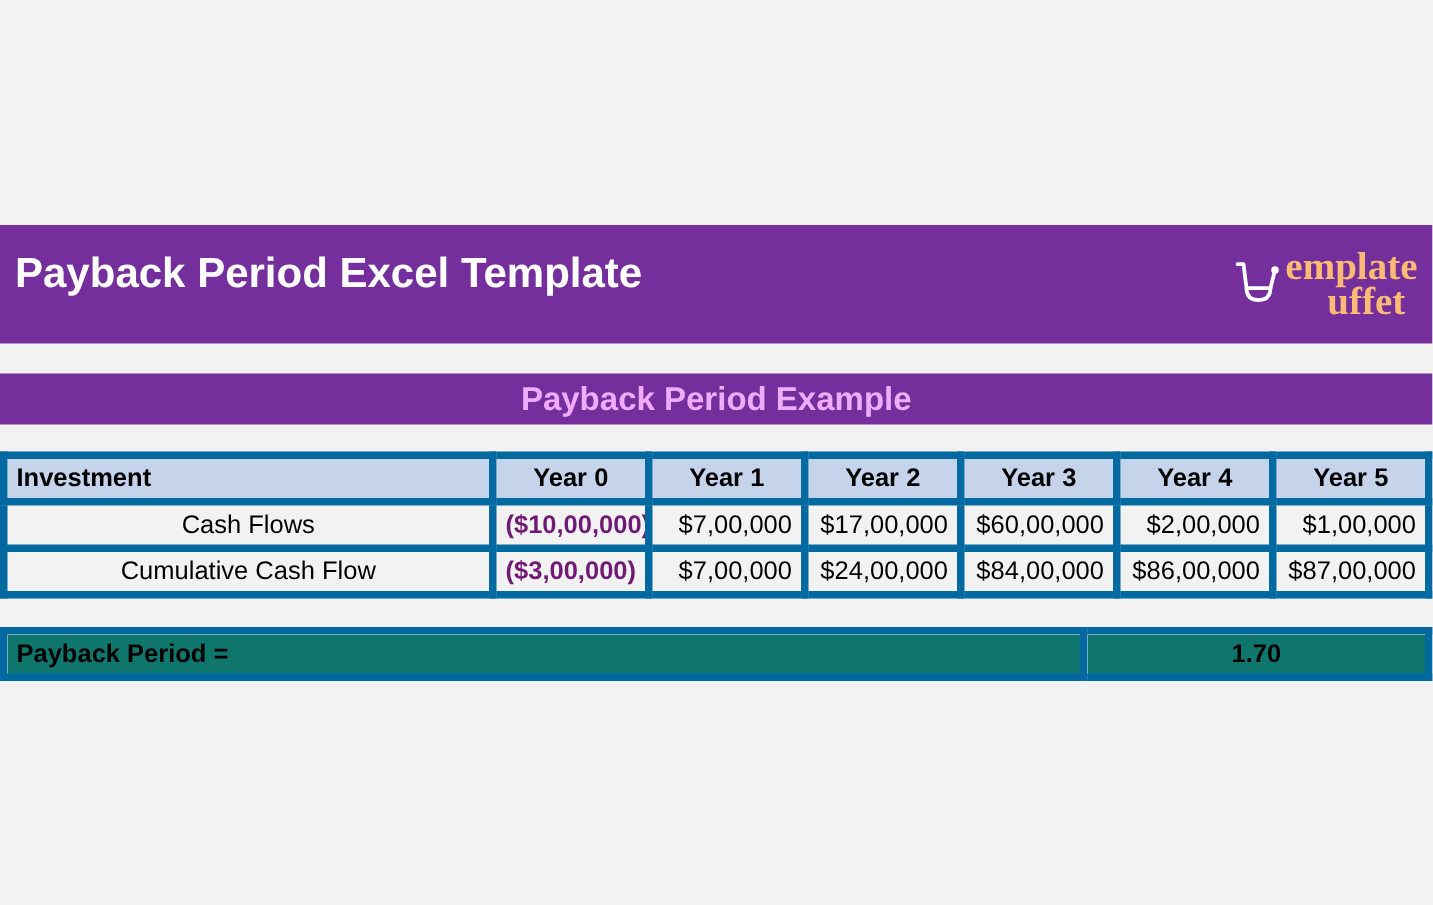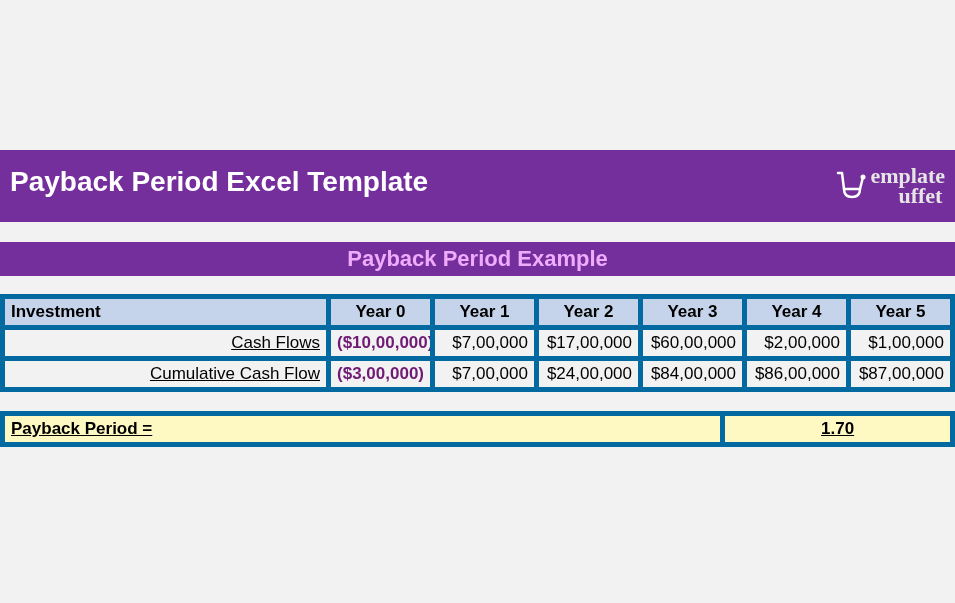--- a/index.html
+++ b/index.html
@@ -19,22 +19,22 @@
       padding: 16px 10px;
       display: flex;
       justify-content: space-between;
       align-items: flex-start;
     }
     .title-bar h1 {
       font-size: 28px;
       font-weight: bold;
     }
     .logo {
-      color: #e5e5e5;
-      font-size: 22px;
+      color: #fdba74;
+      font-size: 26px;
       font-weight: bold;
       display: flex;
       align-items: center;
       font-family: Georgia, serif;
     }
     .logo svg { margin-right: 2px; }
     .subtitle-bar {
       background: #742f9c;
       color: #f0abfc;
       text-align: center;
@@ -58,26 +58,25 @@
       white-space: nowrap;
       overflow: hidden;
     }
     .hdr {
       background: #c6d4eb;
       font-weight: bold;
       text-align: center;
     }
     .hdr.left { text-align: left; }
     .row-data td { text-align: right; }
-    .row-data td.label { text-align: right; text-decoration: underline; }
+    .row-data td.label { text-align: center; }
     .neg { color: #701a75; font-weight: bold; }
     .result-row td {
-      background: #fef9c3;
+      background: #0f766e;
       font-weight: bold;
-      text-decoration: underline;
     }
     .result-row td.label { text-align: left; }
     .result-row td.val { text-align: center; }
     .spacer-row td {
       border: none;
       height: 22px;
       background: transparent;
     }
     col.label-col { width: 326px; }
     col.year-col { width: 104px; }

